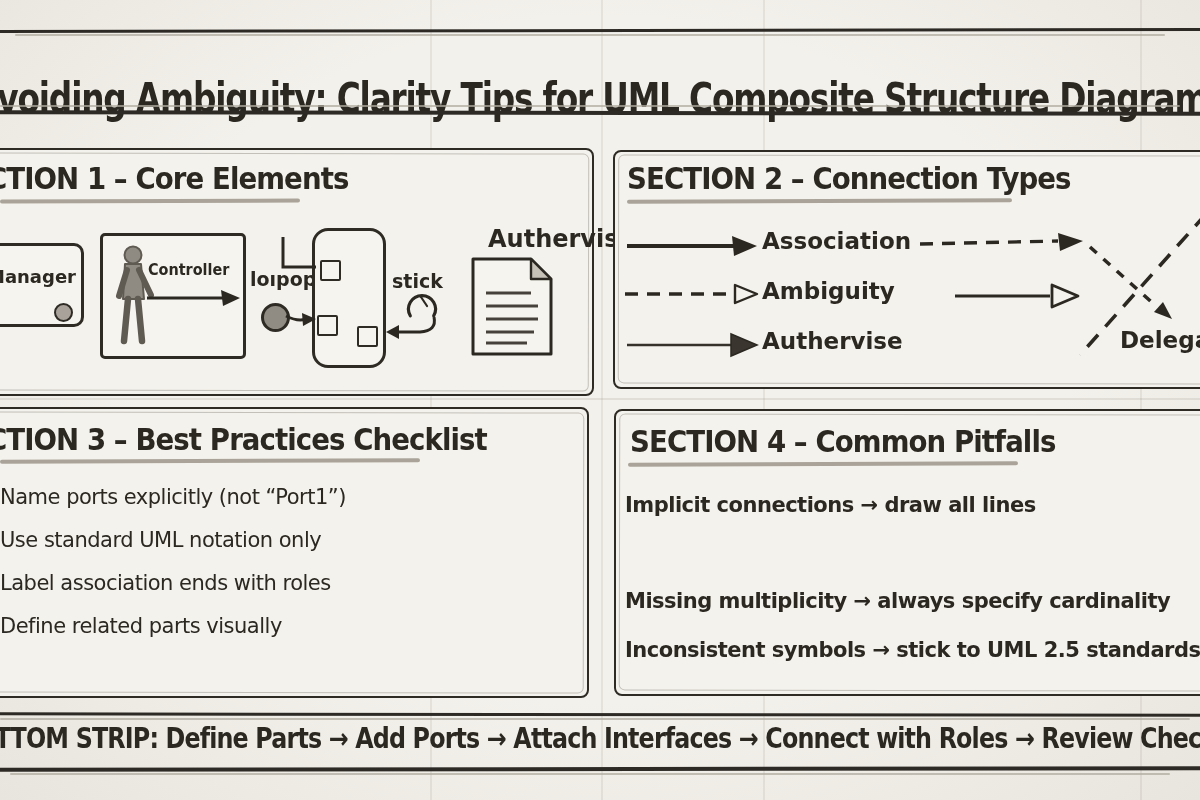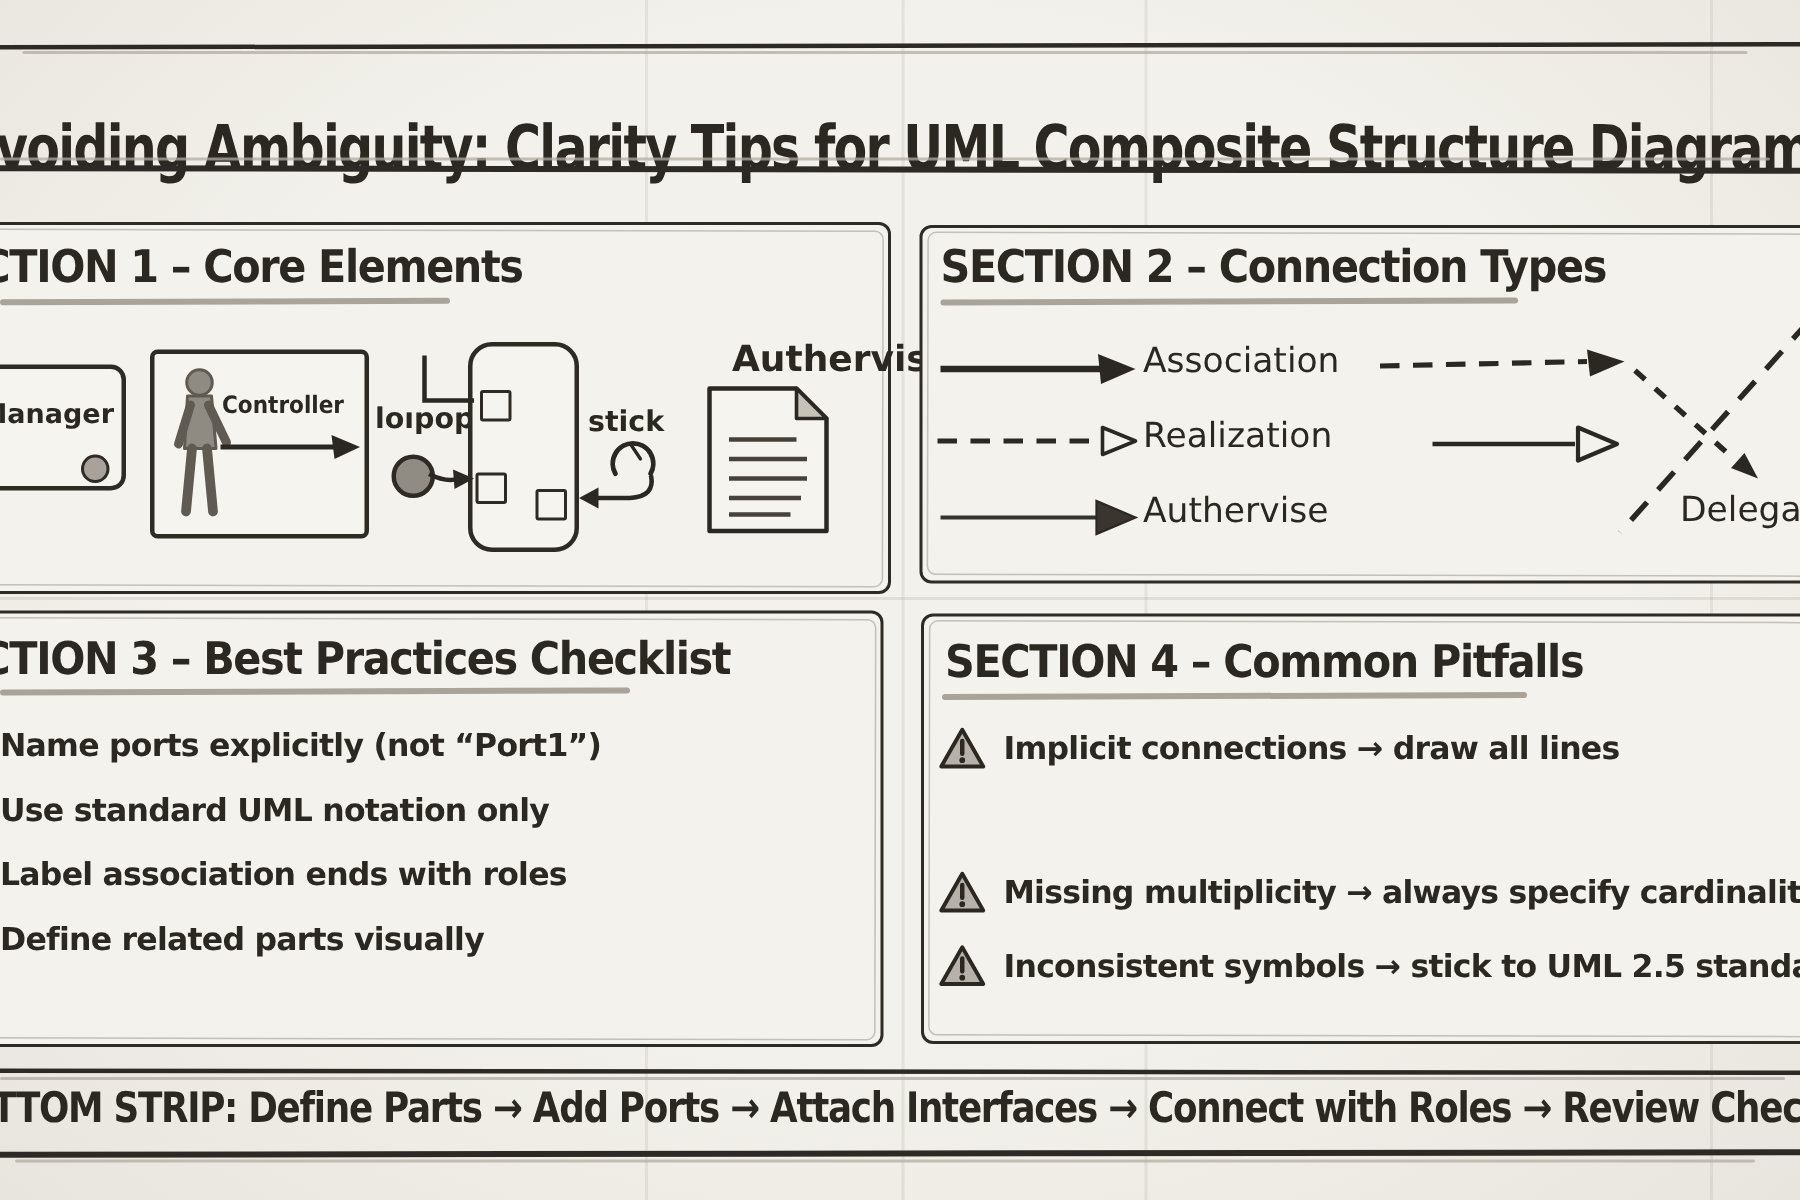--- a/index.html
+++ b/index.html
@@ -31,26 +31,26 @@
     position:absolute;margin:0;font-size:30px;font-weight:bold;letter-spacing:-1px;
     white-space:nowrap;transform:scaleX(.92);transform-origin:left center;
   }
   .sec-underline{position:absolute;height:4px;background:#a9a399;border-radius:3px;transform:rotate(-.2deg);}
 
   .sketchbox{position:absolute;background:#f6f4ee;border:3px solid #2e2b25;}
   .hand-label{position:absolute;font-weight:bold;white-space:nowrap;}
   .port{position:absolute;width:17px;height:17px;background:#f6f4ee;border:2.5px solid #2e2b25;border-radius:2px;}
   .dot-circle{position:absolute;border-radius:50%;border:3px solid #2e2b25;background:#918c83;}
 
-  .conn-label{position:absolute;font-size:23px;font-weight:normal;white-space:nowrap;}
+  .conn-label{position:absolute;font-size:23px;font-weight:bold;white-space:nowrap;}
 
   .check-list{position:absolute;left:0;top:476px;}
-  .check-item{height:43px;line-height:43px;font-size:21px;font-weight:bold;letter-spacing:-.5px;white-space:nowrap;}
-
-  .pitfall-row{position:absolute;left:625px;height:34px;display:flex;align-items:center;gap:11px;}
+  .check-item{height:43px;line-height:43px;font-size:21px;font-weight:normal;letter-spacing:-.5px;white-space:nowrap;}
+
+  .pitfall-row{position:absolute;left:625px;height:34px;display:flex;align-items:center;gap:11px;flex-direction:column;}
   .pitfall-text{font-size:21px;font-weight:bold;letter-spacing:-.5px;white-space:nowrap;}
 
   .strip-text{
     position:absolute;top:722px;left:-42px;white-space:nowrap;
     font-size:28px;font-weight:bold;letter-spacing:-1px;
     transform:scaleX(.85);transform-origin:left center;
   }
   .art{position:absolute;left:0;top:0;pointer-events:none;}
 </style>
 </head>
@@ -91,21 +91,21 @@
     <span class="port" style="left:42px;top:95px"></span>
   </div>
 
   <span class="hand-label" style="left:392px;top:270px;font-size:19px">stick</span>
   <span class="hand-label" style="left:488px;top:225px;font-size:24px">Authervise</span>
 
   <div class="panel" style="left:613px;top:150px;width:607px;height:235px"></div>
   <h2 class="sec-title" style="left:627px;top:161px">SECTION 2 – Connection Types</h2>
   <div class="sec-underline" style="left:627px;top:199px;width:385px"></div>
   <span class="conn-label" style="left:762px;top:228px">Association</span>
-  <span class="conn-label" style="left:762px;top:278px">Realization</span>
+  <span class="conn-label" style="left:762px;top:278px">Ambiguity</span>
   <span class="conn-label" style="left:762px;top:328px">Authervise</span>
   <span class="conn-label" style="left:1120px;top:327px">Delegation</span>
 
   <div class="panel" style="left:-24px;top:407px;width:609px;height:287px"></div>
   <h2 class="sec-title" style="left:-50px;top:422px">SECTION 3 – Best Practices Checklist</h2>
   <div class="sec-underline" style="left:0;top:459px;width:420px"></div>
   <div class="check-list">
     <div class="check-item">Name ports explicitly (not “Port1”)</div>
     <div class="check-item">Use standard UML notation only</div>
     <div class="check-item">Label association ends with roles</div>

